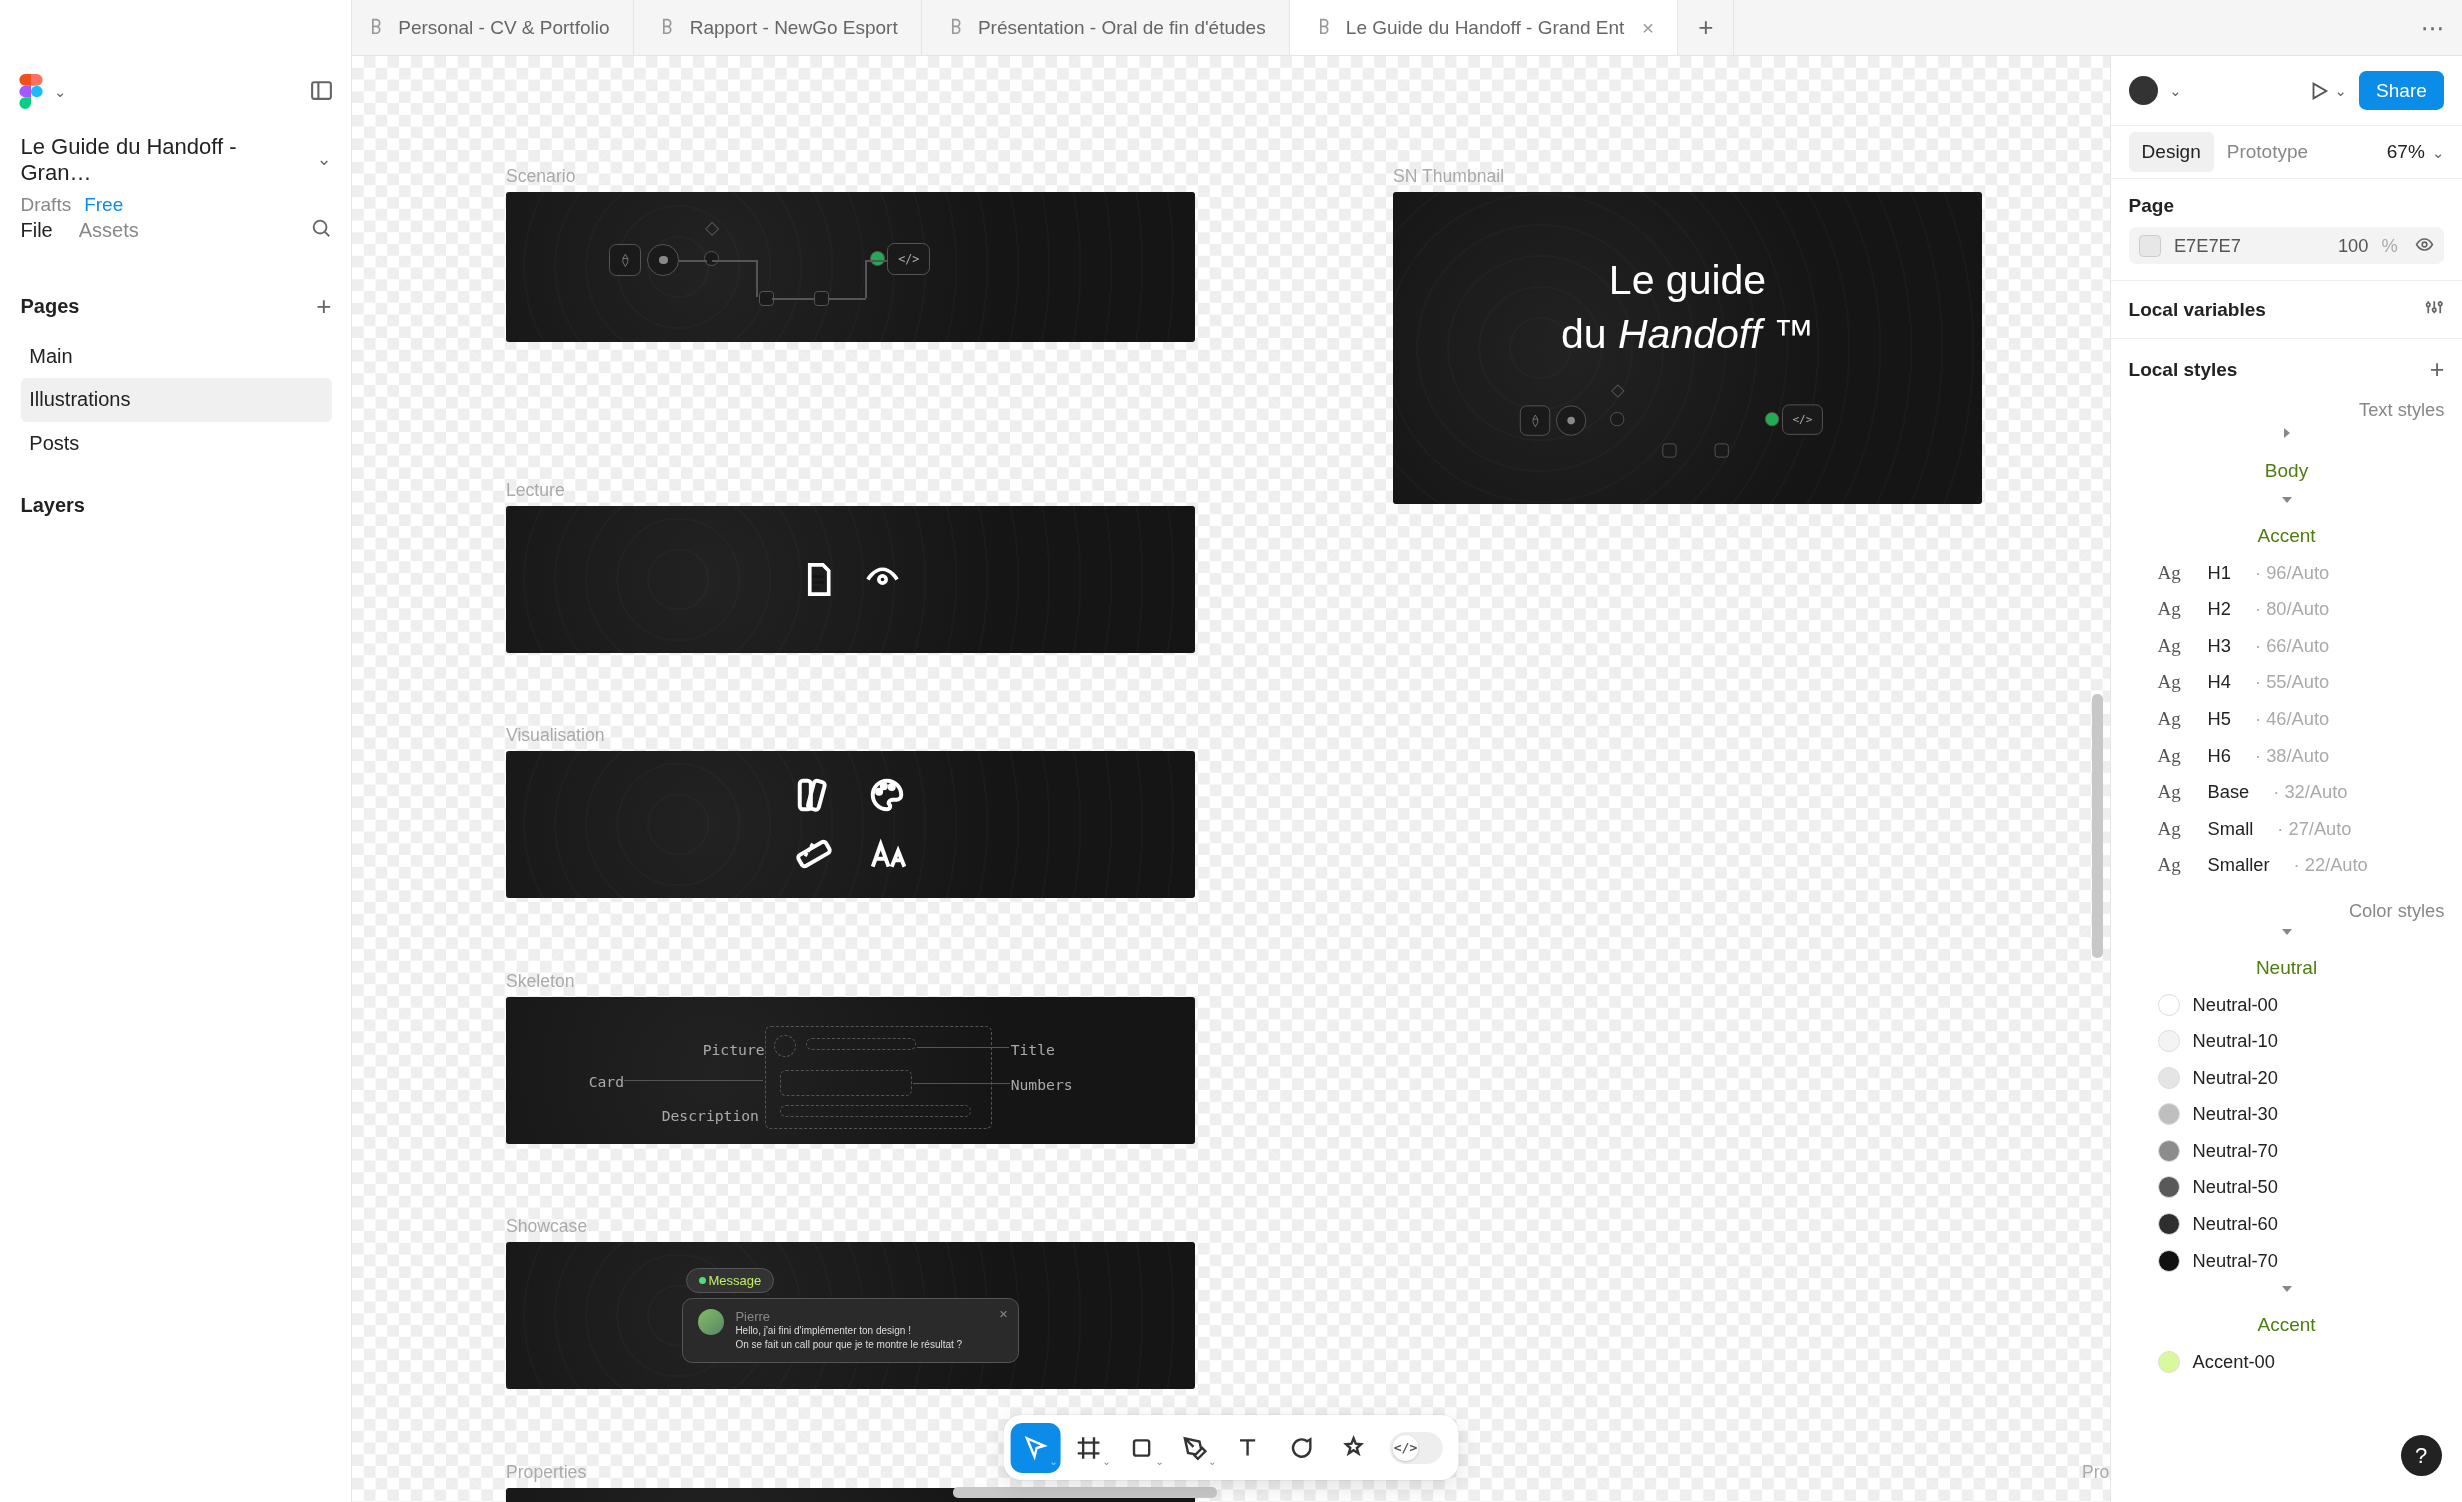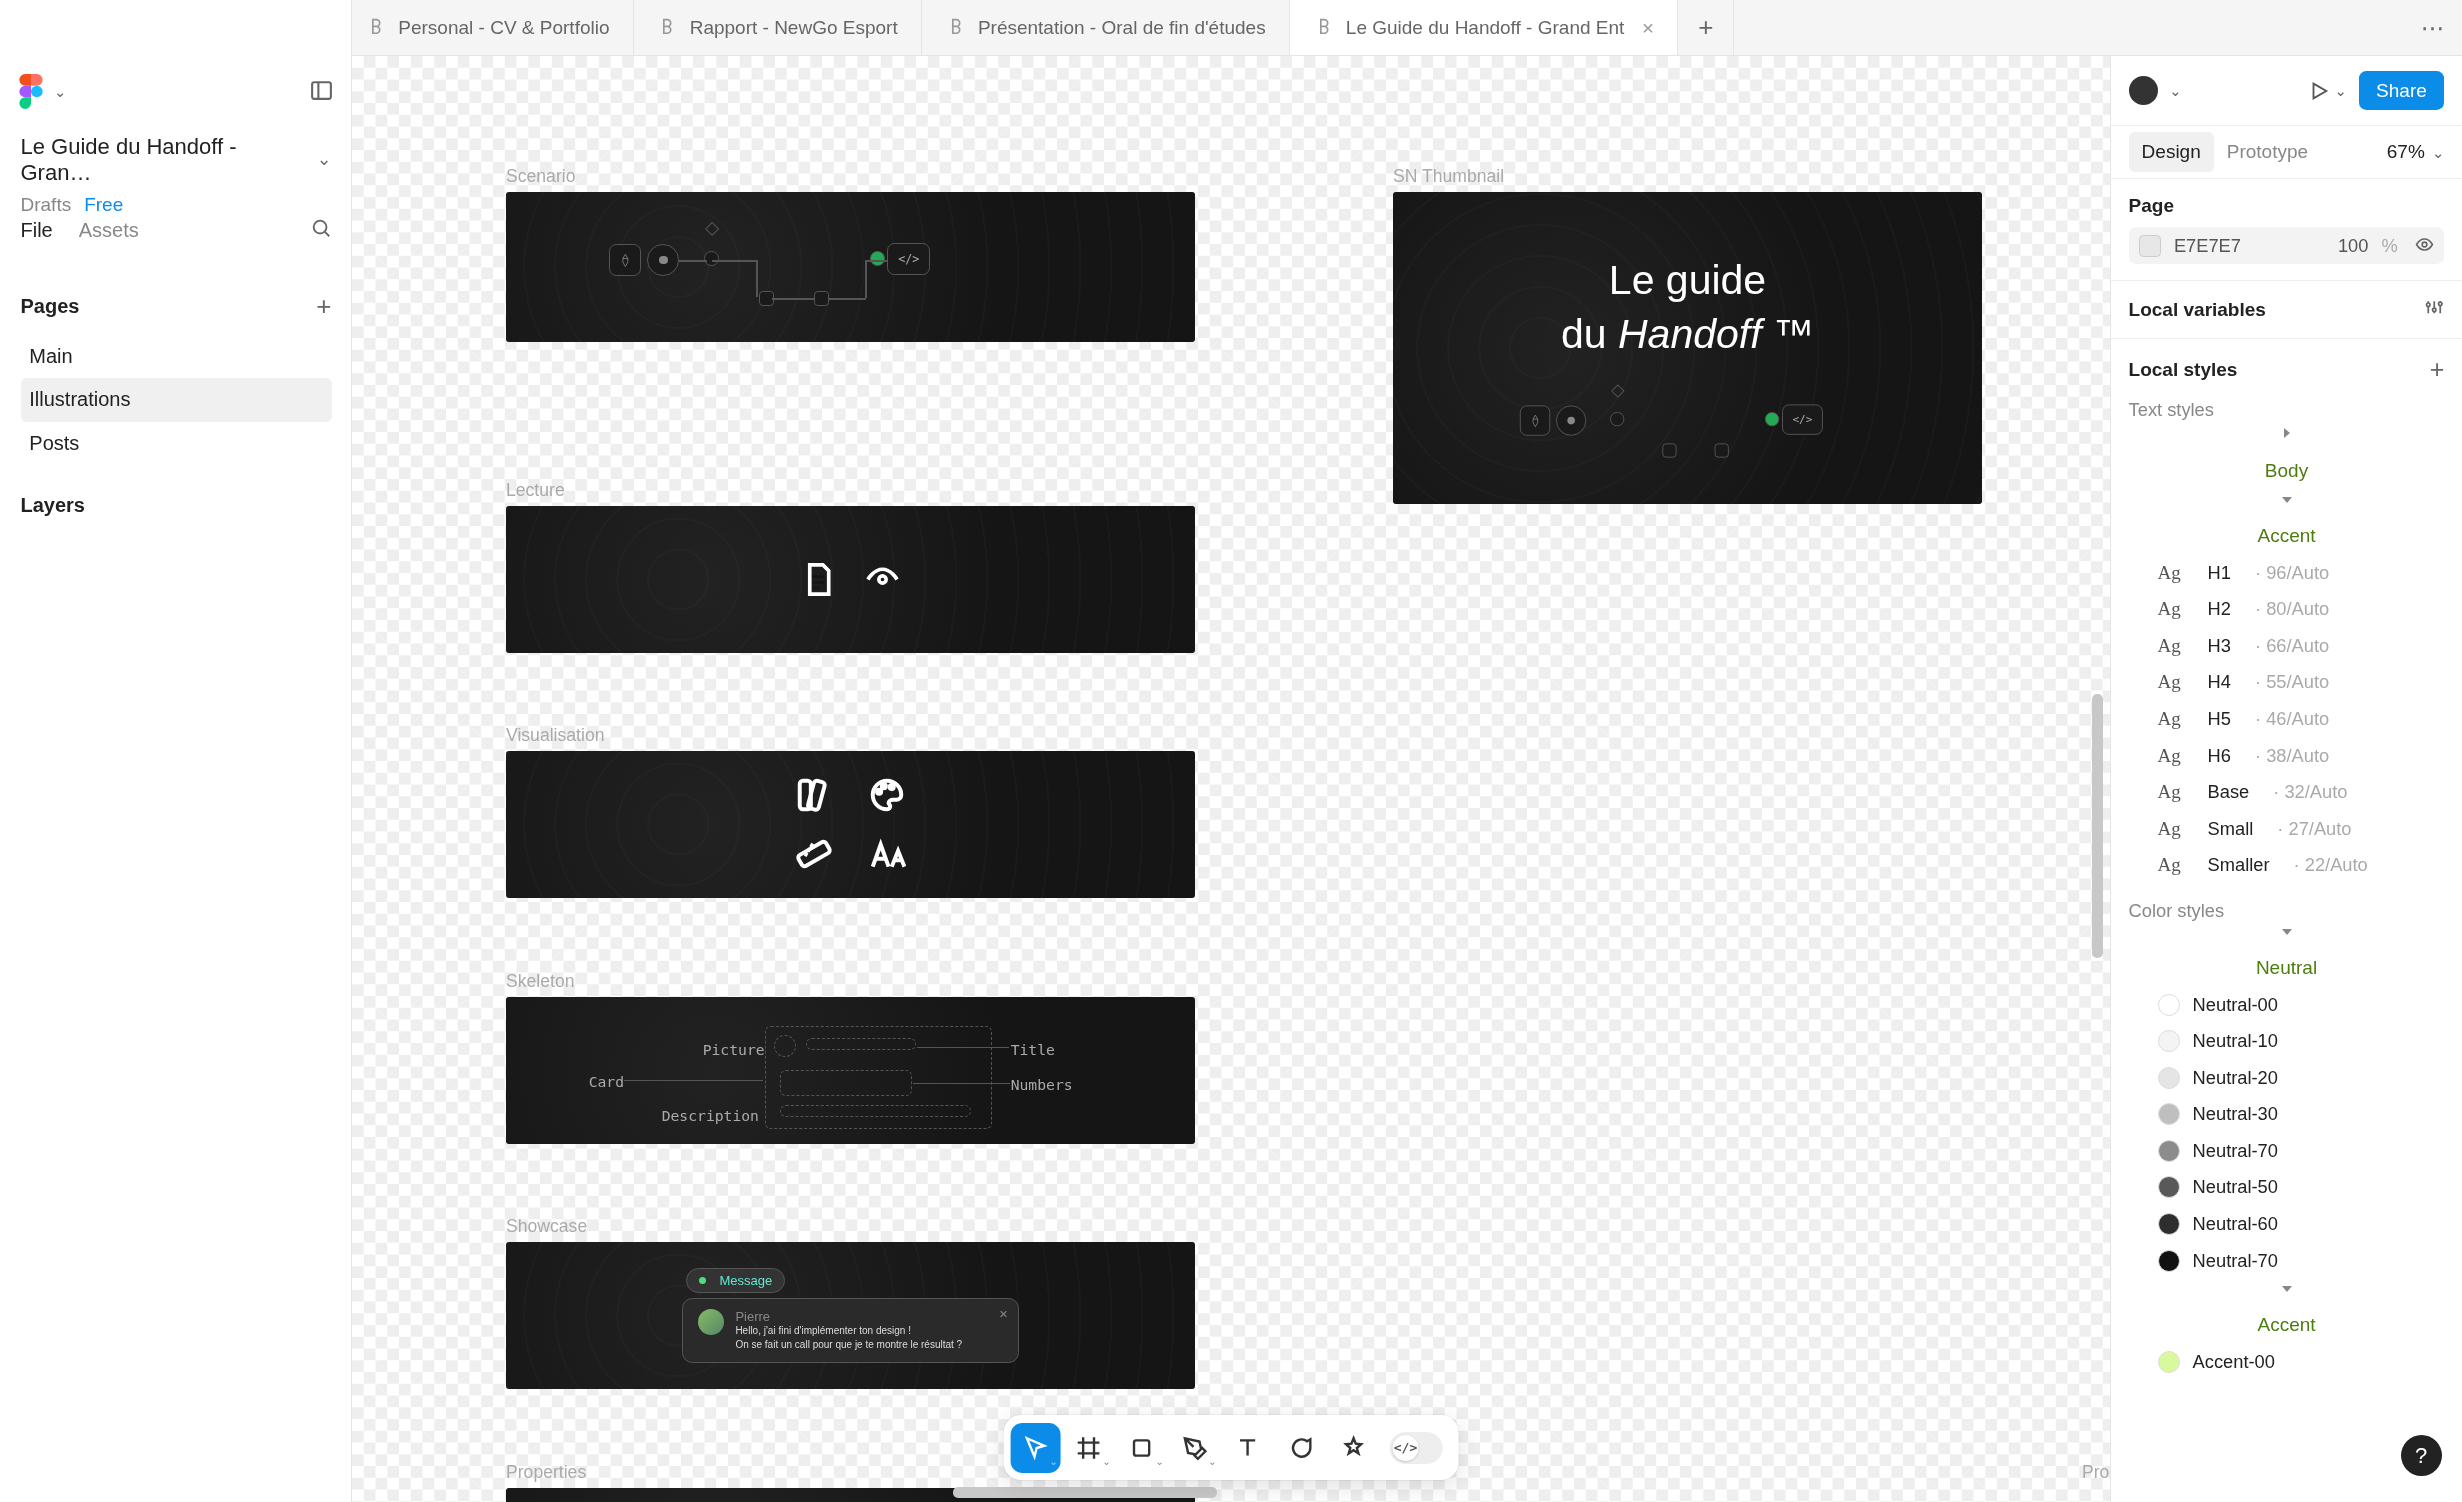--- a/index.html
+++ b/index.html
@@ -72,21 +72,21 @@
 .icons-row svg { width:35px; height:35px; stroke:#fff; fill:none; stroke-width:2.5; }
 .icons-grid { display:grid; grid-template-columns:1fr 1fr; gap:20.5px 35px; z-index:2; }
 .icons-grid svg { width:38px; height:38px; stroke:#fff; fill:none; stroke-width:2.5; }
 
 .skeleton-inner { position:relative; width:76%; height:70%; }
 .skel-rect { position:absolute; border:1.1px dashed #555; border-radius:5.9px; }
 .skel-line { position:absolute; height:11.7px; border:1.1px dashed #555; border-radius:5.9px; }
 .skel-lbl { position:absolute; font-family:monospace; font-size:14.7px; color:#aaa; }
 
 .message-card { position:relative; z-index:2; }
-.msg-pill { background:#333; border:0.7px solid #555; border-radius:13px; padding:4.4px 11.7px; font-size:13px; color:#5eead4; display:inline-flex; align-items:center; gap:13px; margin-bottom:4.4px; margin-left:4.4px; }
+.msg-pill { background:#333; border:0.7px solid #555; border-radius:13px; padding:4.4px 11.7px; font-size:13px; color:#bef264; display:inline-flex; align-items:center; gap:2px; margin-bottom:4.4px; margin-left:4.4px; }
 .msg-pill .dot { width:7.3px; height:7.3px; background:#4ade80; border-radius:50%; }
 .msg-body { background:#2a2a2a; border:0.7px solid #555; border-radius:10.3px; padding:10.3px 14.7px; display:flex; gap:11.7px; align-items:flex-start; width:337px; position:relative; }
 .msg-body .avatar { width:26px; height:26px; border-radius:50%; background:linear-gradient(135deg,#8b6,#586); flex-shrink:0; }
 .msg-body .sender { font-size:13px; color:#888; }
 .msg-body .txt { font-size:10px; color:#ddd; line-height:1.4; }
 .msg-body .close-x { position:absolute; top:7.3px; right:10.3px; color:#888; font-size:14.7px; }
 
 
 .pipeline { position:relative; width:70%; height:60%; z-index:2; }
 .pip-node { position:absolute; width:32px; height:32px; border:1.1px solid #555; border-radius:7.3px; background:#1a1a1a; display:flex; align-items:center; justify-content:center; color:#888; }
@@ -105,21 +105,21 @@
 
 .rp-tabs { display:flex; align-items:center; padding:0 17.6px; height:53px; border-bottom:0.7px solid #eee; }
 .rp-tab { font-size:19px; color:#888; padding:8.8px 13px; border-radius:5.9px; }
 .rp-tab.active { background:#f0f0f0; color:#222; font-weight:500; }
 .zoom { margin-left:auto; font-size:19px; color:#222; display:flex; align-items:center; gap:7.3px; }
 
 .rp-sect { padding: 16px 17.6px; border-bottom:0.7px solid #eee; }
 .rp-sect-title { font-size:19px; font-weight:600; color:#222; display:flex; align-items:center; justify-content:space-between; }
 .rp-sect-title .plus { font-size:25px; font-weight:300; color:#666; }
 .rp-sect-title .btn-icon { color:#666; }
-.rp-sub { font-size:18.3px; color:#888; margin-top:2.9px; }
+.rp-sub { font-size:18.3px; color:#888; margin-top:2.9px;text-align:right; }
 
 .swatch-row { display:flex; align-items:center; gap:13px; background:#f3f3f3; border-radius:7.3px; padding:7.3px 10.3px; margin-top:10.3px; }
 .swatch { width:22px; height:22px; border-radius:4.4px; border:0.7px solid #ccc; background:#E7E7E7; }
 .swatch-row .hex { flex:1; font-size:18.3px; color:#555; }
 .swatch-row .pct-val { font-size:18.3px; color:#555; }
 .swatch-row .pct { font-size:18.3px; color:#aaa; }
 .swatch-row .eye { color:#666; margin-left:4.4px; }
 
 .style-group-hdr { display:flex; align-items:center; gap:22px; font-size:19px; color:#4d7c0f; padding:7.3px 0;flex-direction:column; }
 .chev-right { width:0;height:0;border-top:5.1px solid transparent;border-bottom:5.1px solid transparent;border-left:6.6px solid #888; }

